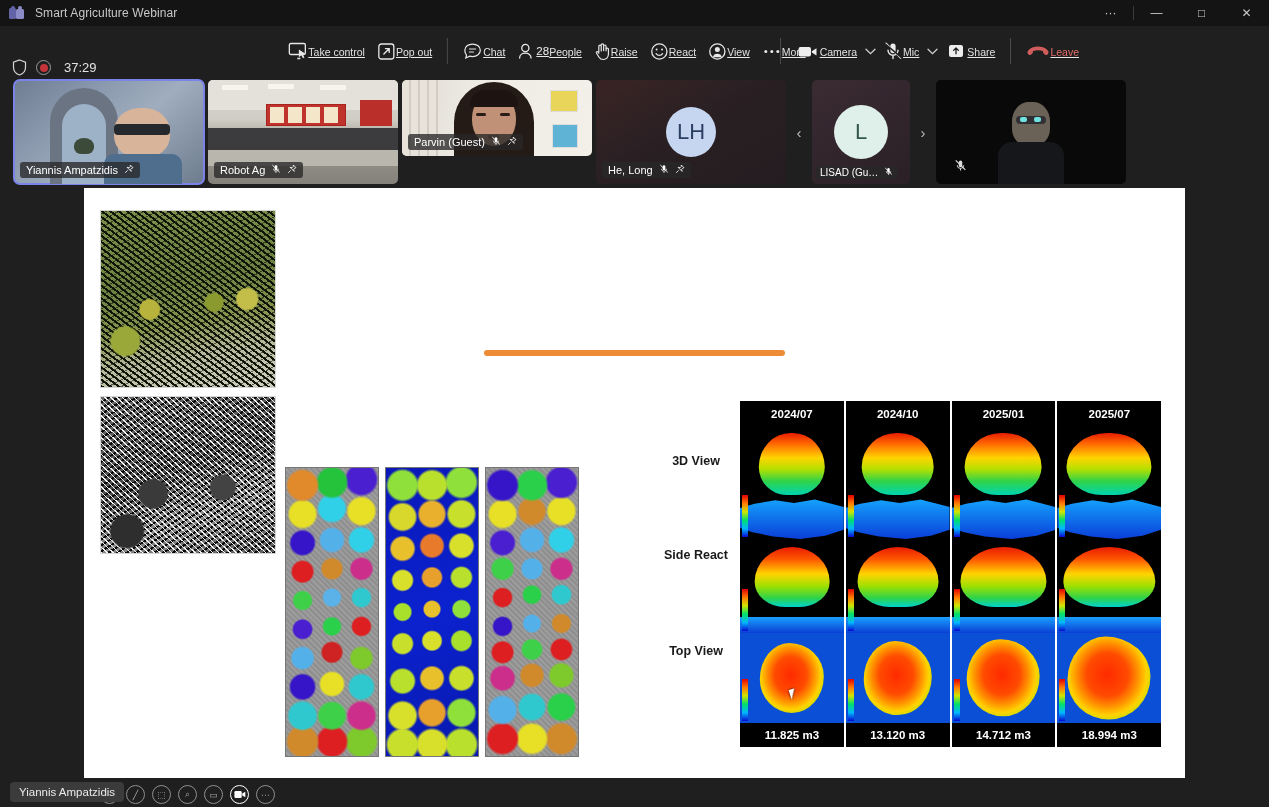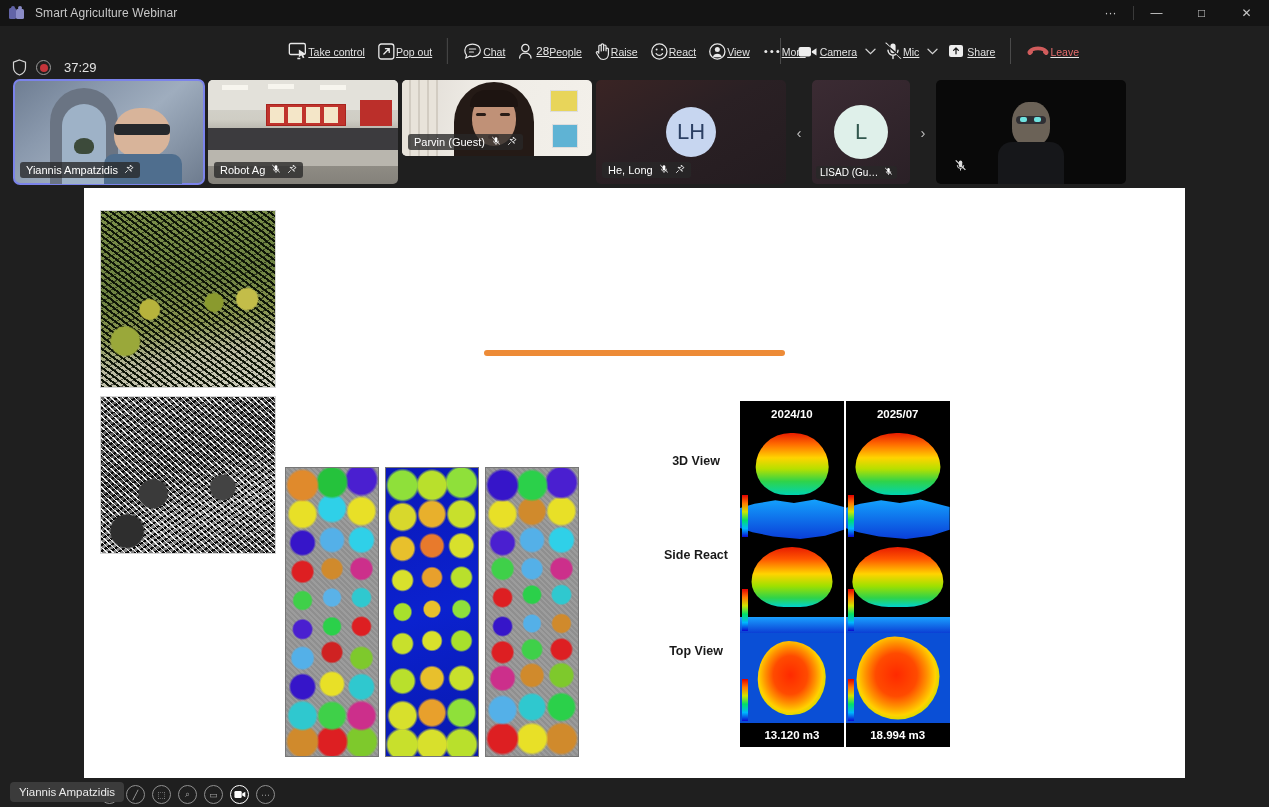--- a/index.html
+++ b/index.html
@@ -689,40 +689,77 @@
   </div>
 
   <div class="lidar-wrap">
 
     <div class="row-label" style="top:53px;">3D View</div>
     <div class="row-label" style="top:147px;">Side React</div>
     <div class="row-label" style="top:243px;">Top  View</div>
 
     <div class="lidar-grid">
 
+      <div class="lcol">
+        <div class="lhdr">2024/07</div>
+        <div class="cell cell-3d">
+          <div class="tree3d" style="width:64%;"></div>
+            <div class="ground3d"></div>
+            <div class="cbar"></div>
+        </div>
+        <div class="cell cell-side">
+          <div class="treeside" style="width:72%;"></div>
+            <div class="groundside"></div>
+            <div class="cbar"></div>
+        </div>
+        <div class="cell cell-top">
+          <div class="canopytop" style="width:62%;height:78%;"></div>
+            <div class="cbar"></div>
+          <div class="cursor" style="left:48%;top:62%;"></div>
+        </div>
+        <div class="lvol">11.825 m3</div>
+      </div>
 
       <div class="lcol">
         <div class="lhdr">2024/10</div>
         <div class="cell cell-3d">
           <div class="tree3d" style="width:70%;"></div>
             <div class="ground3d"></div>
             <div class="cbar"></div>
         </div>
         <div class="cell cell-side">
           <div class="treeside" style="width:78%;"></div>
             <div class="groundside"></div>
             <div class="cbar"></div>
         </div>
         <div class="cell cell-top">
           <div class="canopytop" style="width:66%;height:82%;"></div>
             <div class="cbar"></div>
         </div>
         <div class="lvol">13.120 m3</div>
       </div>
 
+      <div class="lcol">
+        <div class="lhdr">2025/01</div>
+        <div class="cell cell-3d">
+          <div class="tree3d" style="width:74%;"></div>
+            <div class="ground3d"></div>
+            <div class="cbar"></div>
+        </div>
+        <div class="cell cell-side">
+          <div class="treeside" style="width:82%;"></div>
+            <div class="groundside"></div>
+            <div class="cbar"></div>
+        </div>
+        <div class="cell cell-top">
+          <div class="canopytop" style="width:70%;height:86%;"></div>
+            <div class="cbar"></div>
+        </div>
+        <div class="lvol">14.712 m3</div>
+      </div>
 
 
       <div class="lcol">
         <div class="lhdr">2025/07</div>
         <div class="cell cell-3d">
           <div class="tree3d" style="width:82%;"></div>
             <div class="ground3d"></div>
             <div class="cbar"></div>
         </div>
         <div class="cell cell-side">

